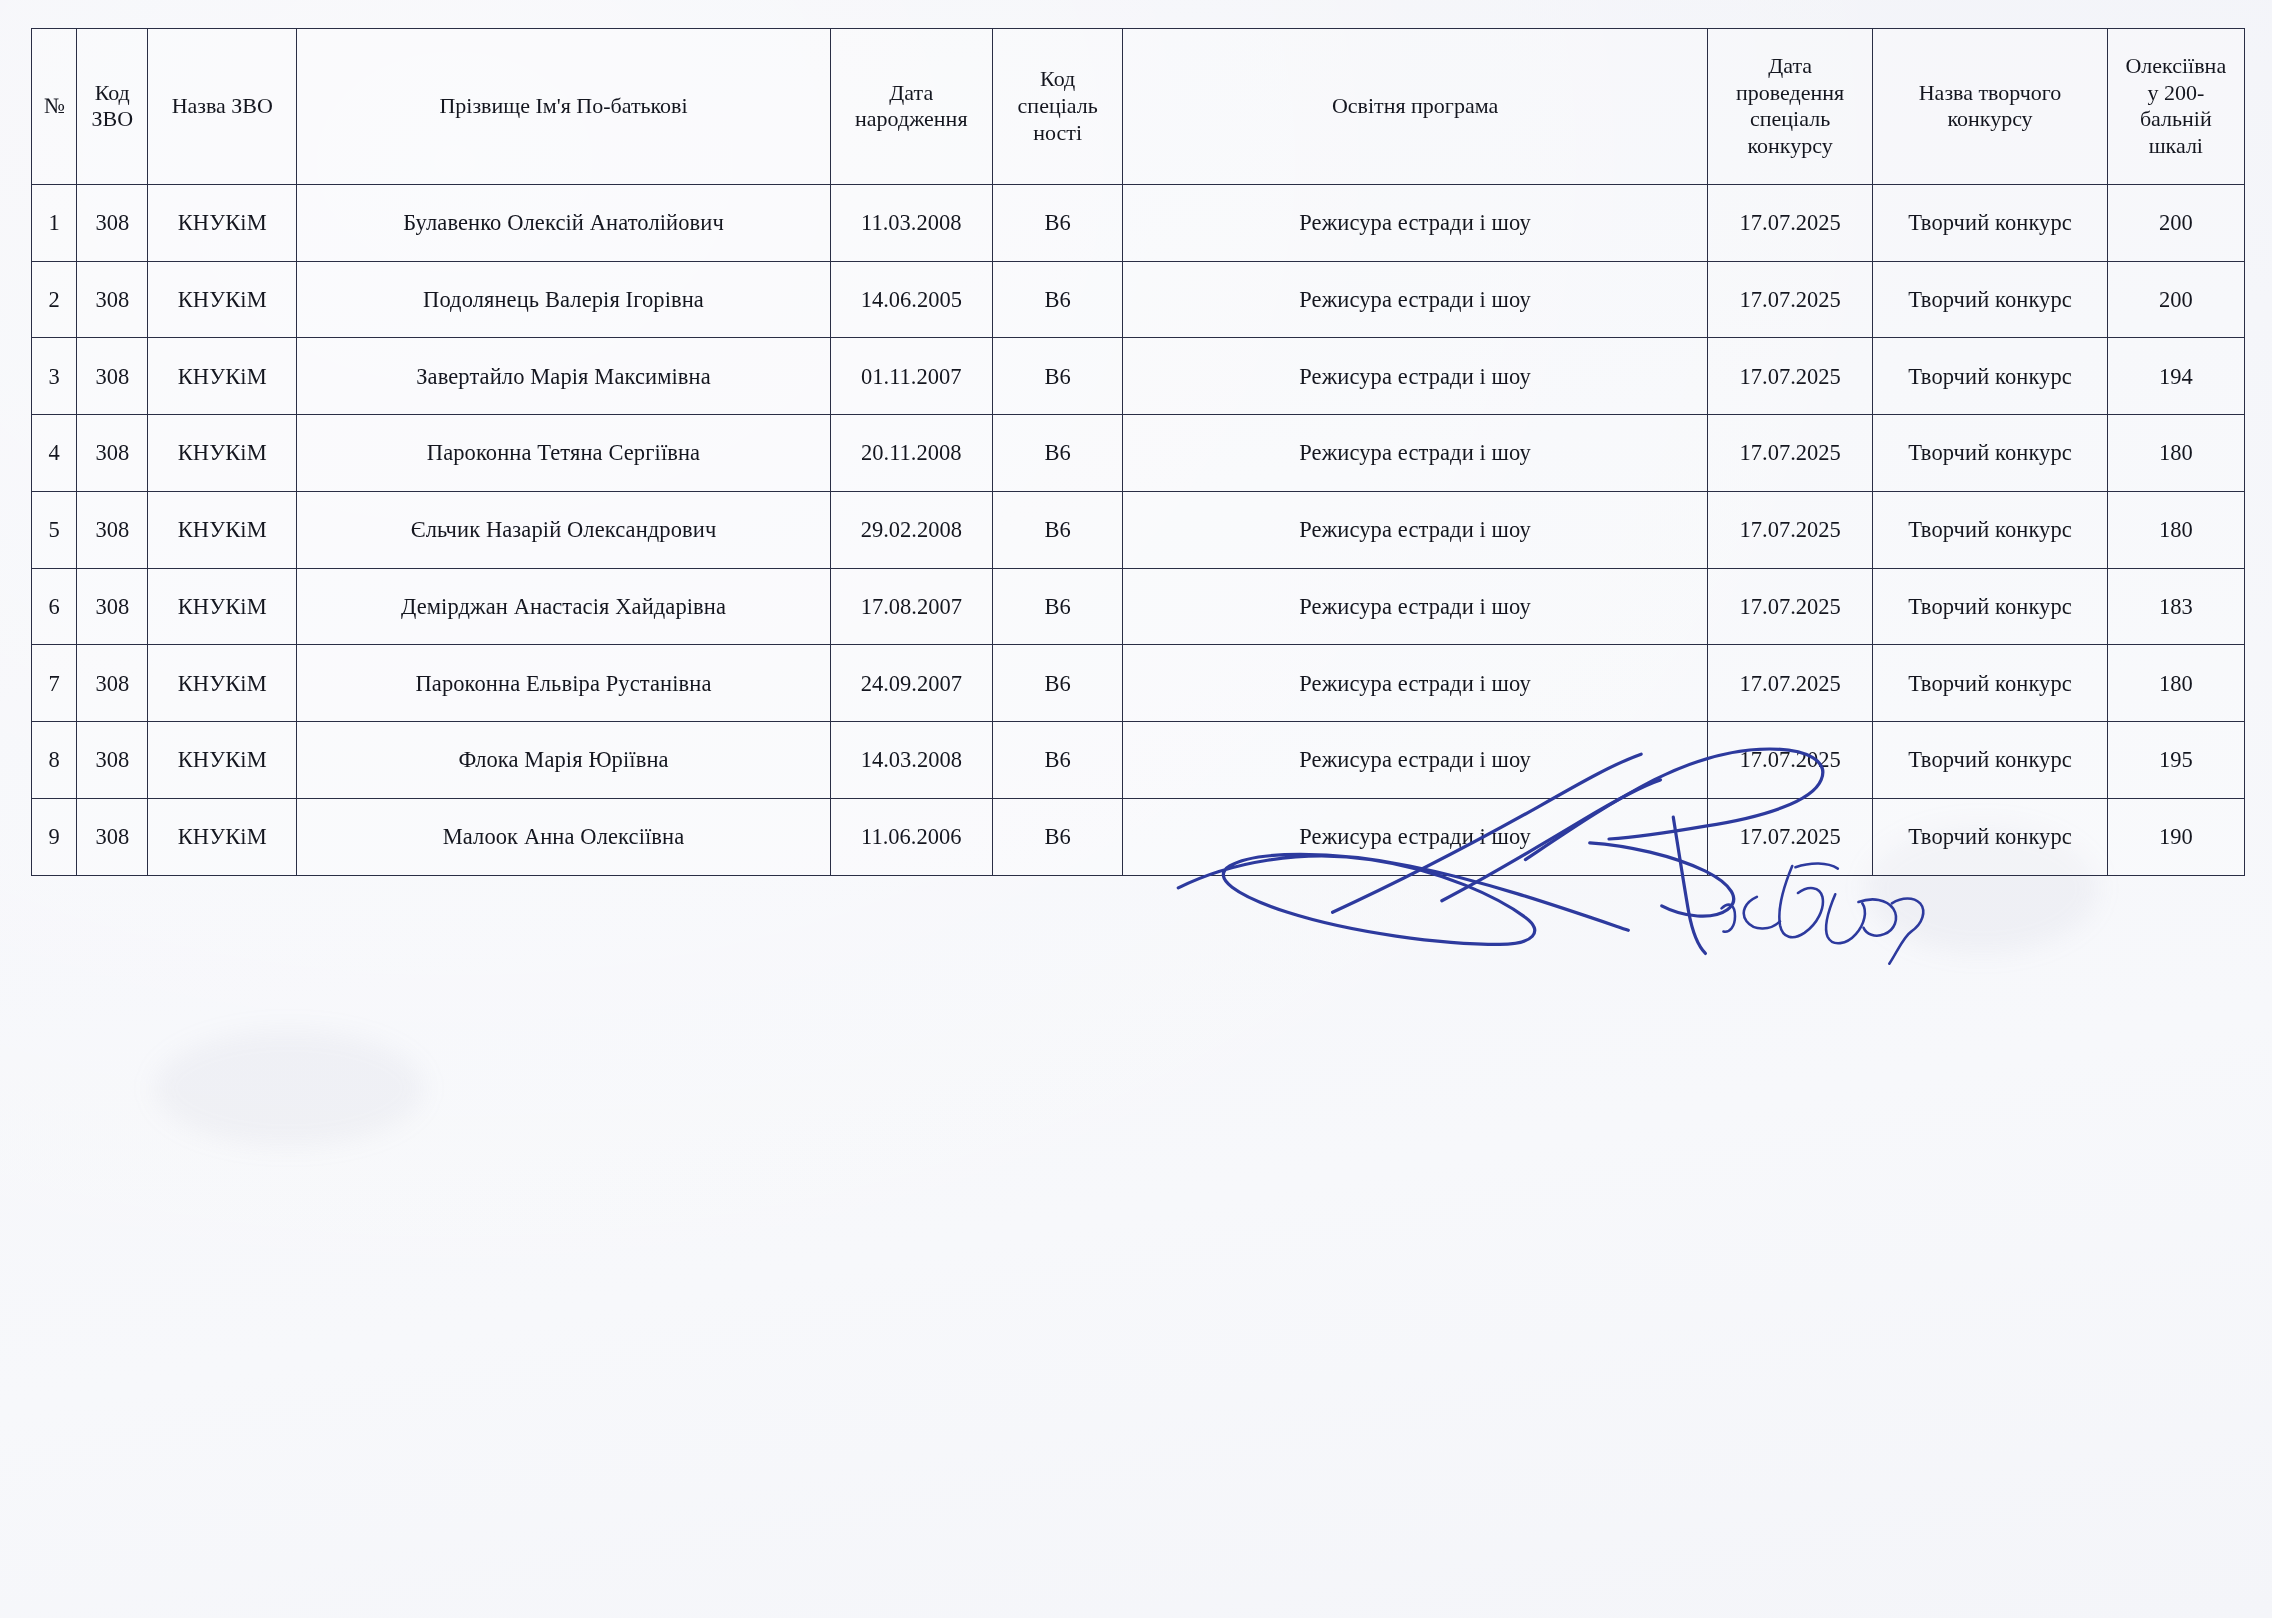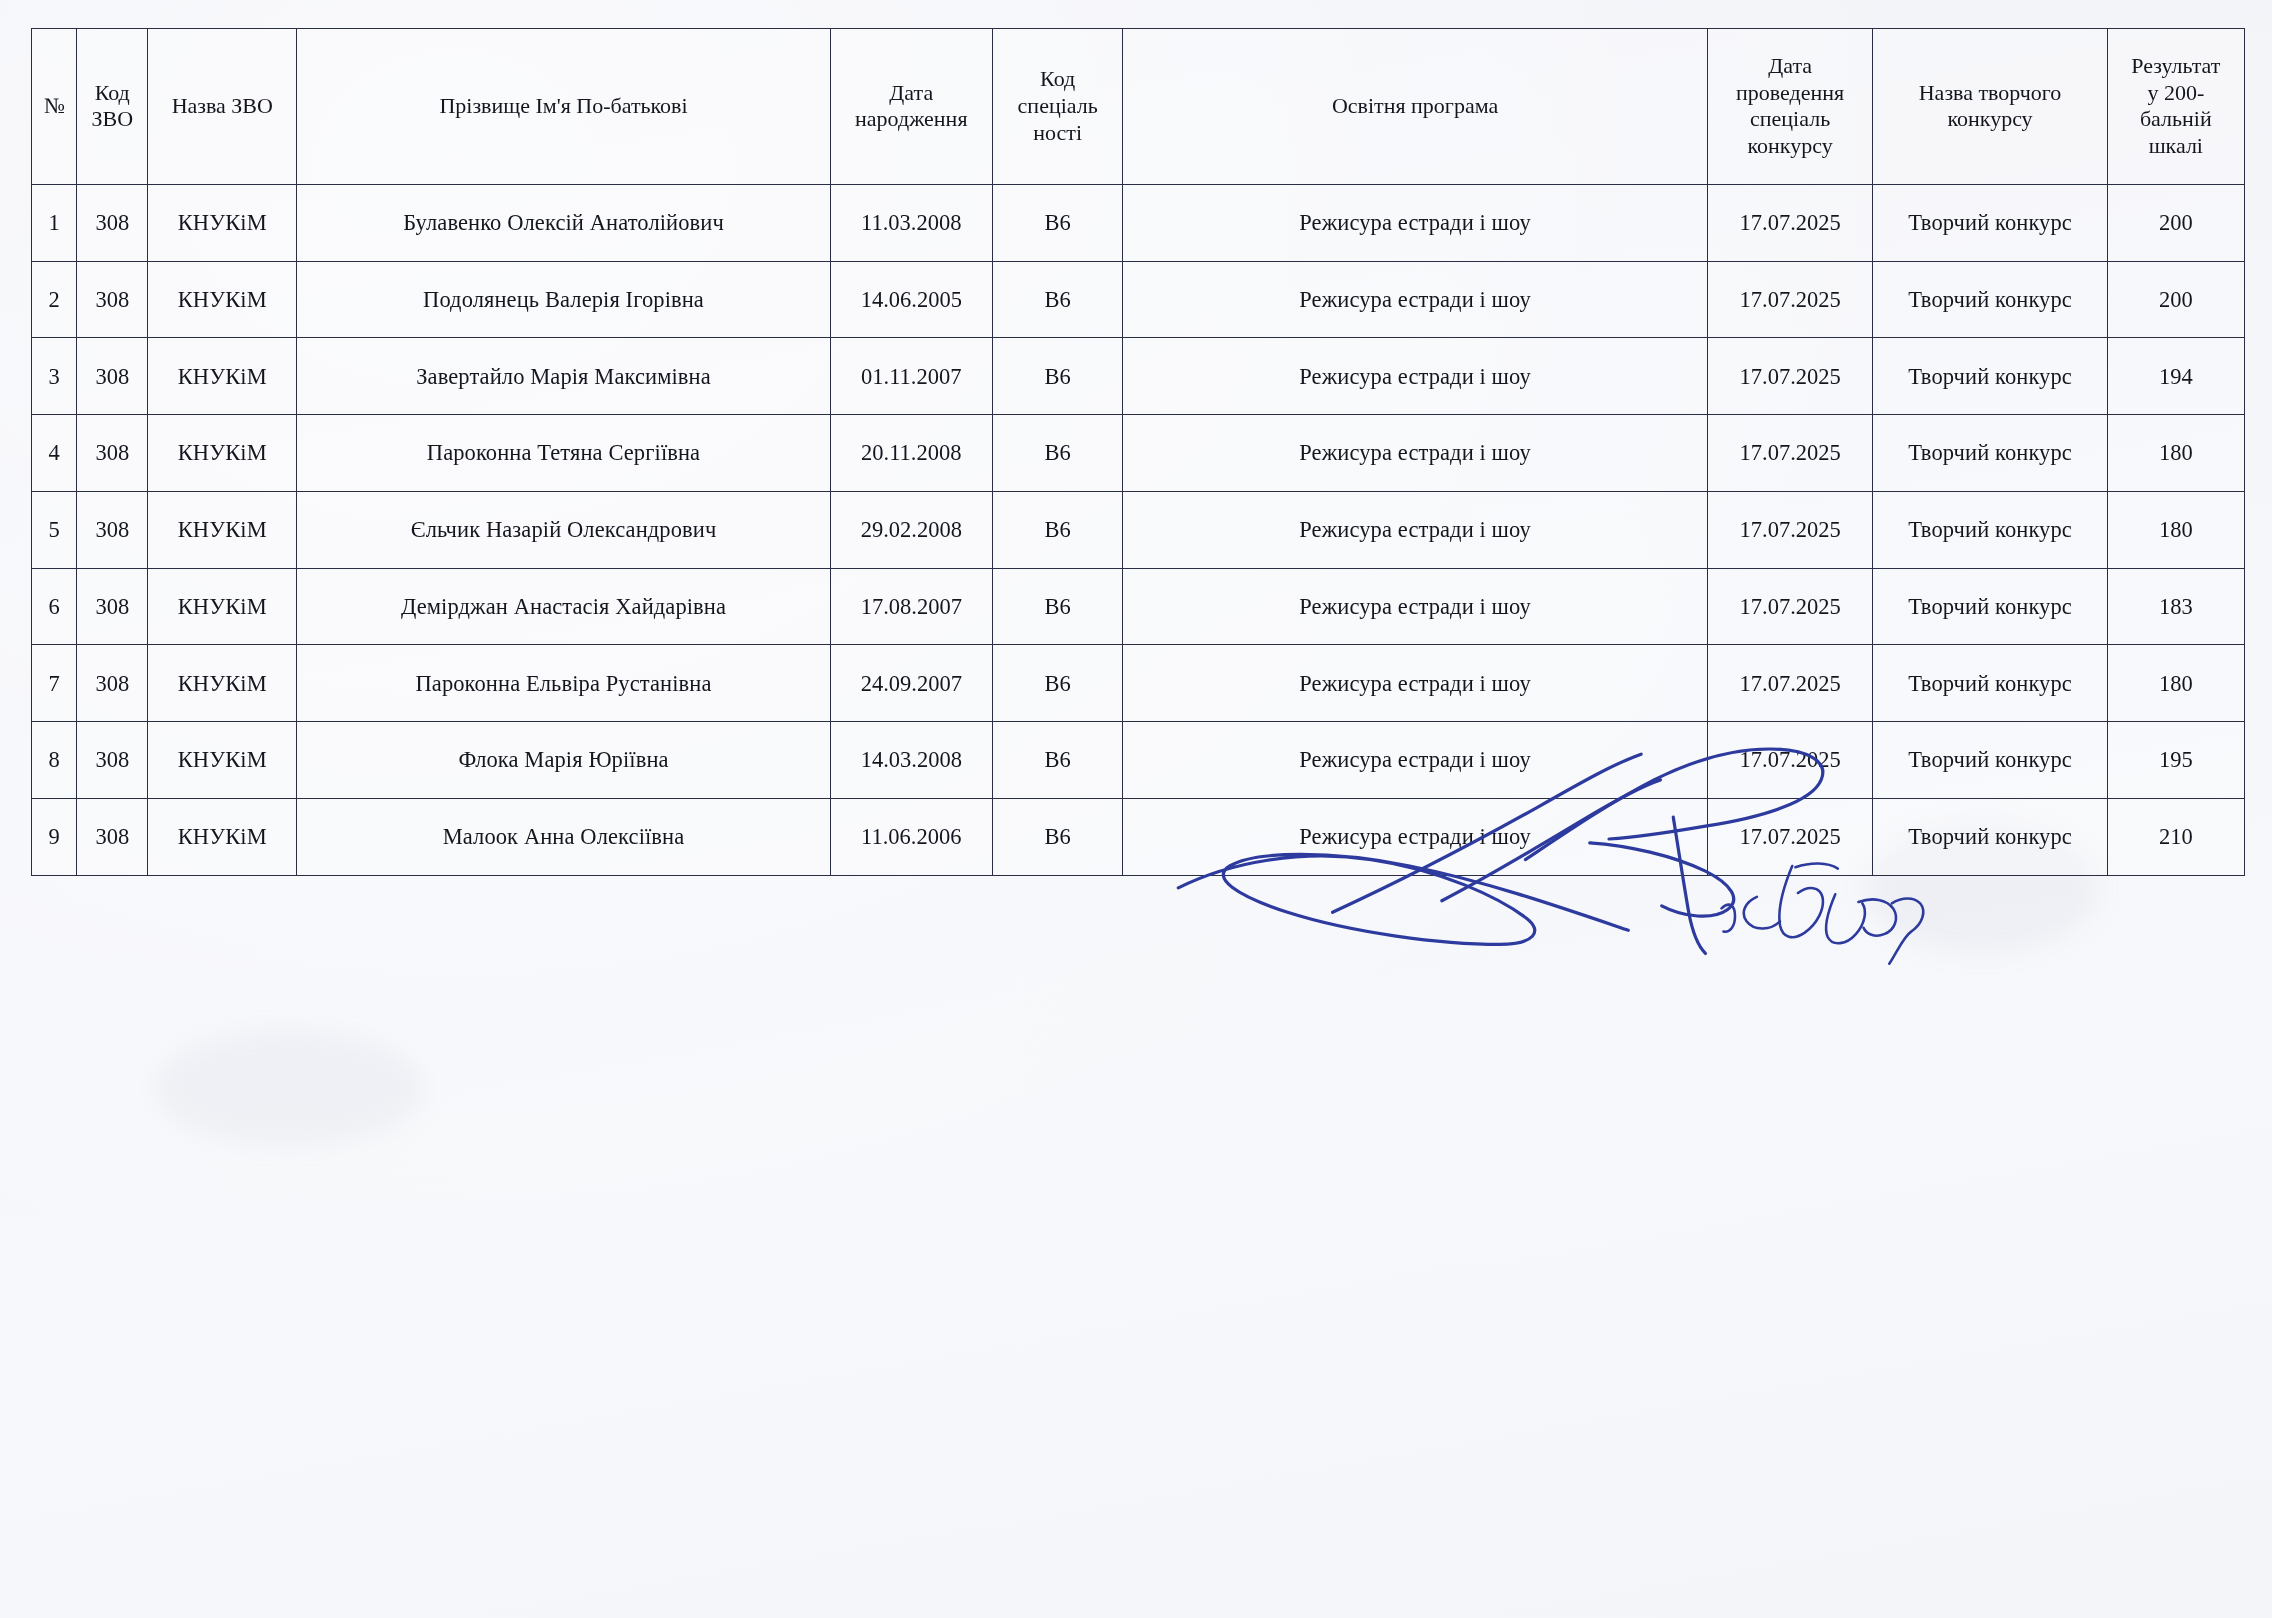--- a/index.html
+++ b/index.html
@@ -154,21 +154,21 @@
             <div>Дата</div>
             <div>проведення</div>
             <div>спеціаль</div>
             <div>конкурсу</div>
           </th>
           <th>
             <div>Назва творчого</div>
             <div>конкурсу</div>
           </th>
           <th>
-            <div>Результат</div>
+            <div>Олексіївна</div>
             <div>у 200-</div>
             <div>бальній</div>
             <div>шкалі</div>
           </th>
         </tr>
       </thead>
       <tbody>
         <tr>
           <td class="cell-num">1</td>
           <td>308</td>
@@ -268,21 +268,21 @@
         <tr>
           <td class="cell-num">9</td>
           <td>308</td>
           <td class="cell-zvo">КНУКіМ</td>
           <td class="cell-name">Малоок Анна Олексіївна</td>
           <td>11.06.2006</td>
           <td>В6</td>
           <td class="cell-program">Режисура естради і шоу</td>
           <td>17.07.2025</td>
           <td class="cell-konkurs">Творчий конкурс</td>
-          <td>210</td>
+          <td>190</td>
         </tr>
       </tbody>
     </table>
   </div>
 
   <svg class="signature" viewBox="0 0 1320 420">
     <path class="sig-ink" stroke-width="5" d="M60 230 C 140 190, 250 170, 360 186 C 470 202, 560 246, 600 276 C 630 298, 612 318, 560 318 C 470 318, 330 300, 230 268 C 150 242, 110 214, 140 196 C 180 172, 300 172, 420 196 C 540 220, 660 262, 760 296"></path>
     <path class="sig-ink" stroke-width="5" d="M300 268 C 400 222, 520 160, 620 104 C 690 64, 740 36, 780 22"></path>
     <path class="sig-ink" stroke-width="5" d="M470 250 C 540 214, 620 166, 690 124 C 740 94, 780 72, 810 62"></path>
     <path class="sig-ink" stroke-width="5" d="M600 186 C 660 146, 730 98, 800 62 C 860 32, 920 14, 980 14 C 1040 14, 1072 34, 1060 62 C 1046 96, 970 120, 880 134 C 810 146, 760 152, 730 154"></path>

